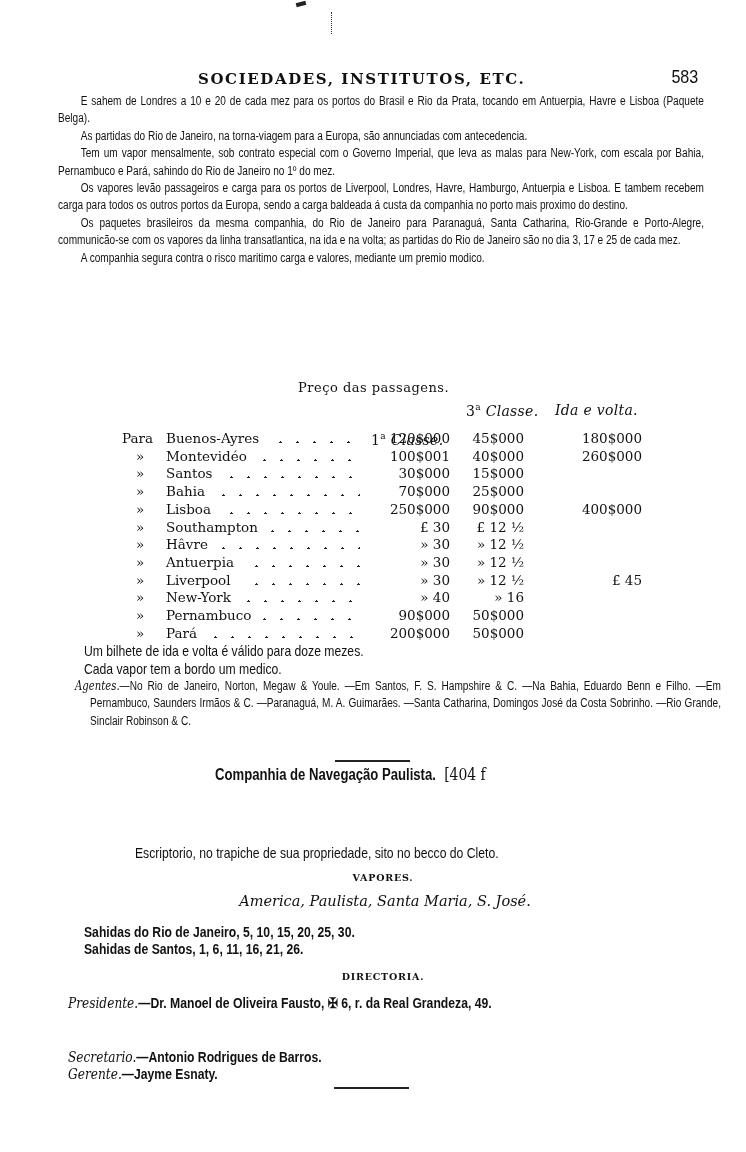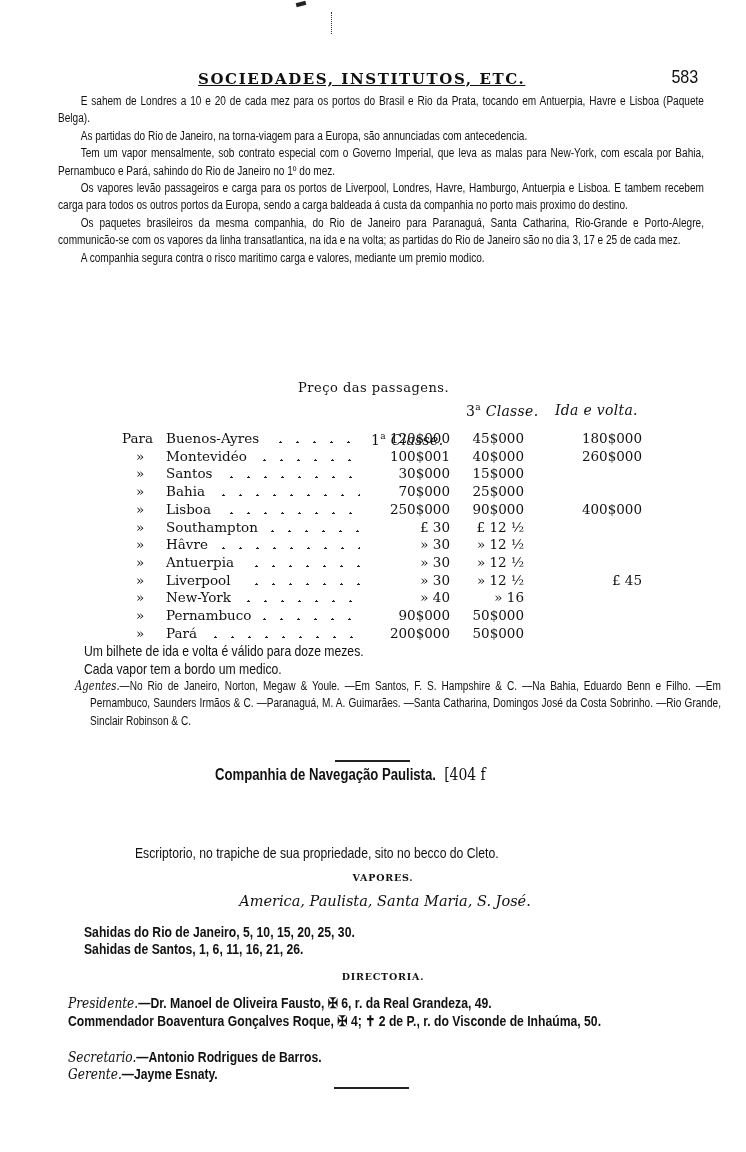--- a/index.html
+++ b/index.html
@@ -34,21 +34,20 @@
       border-left: 1px dotted #333;
     }
     .running-head {
       position: absolute;
       top: 70px;
       left: 198px;
       font-family: "DejaVu Serif", serif;
       font-weight: bold;
       font-size: 15px;
       letter-spacing: 1.6px;
-      text-decoration: underline;
     }
     .page-number {
       position: absolute;
       top: 66px;
       left: 669px;
       font-family: "Liberation Sans Narrow", "Liberation Sans", sans-serif;
       font-size: 19px;
       transform: scaleX(0.85);
     }
     .block {
@@ -326,25 +325,20 @@
   <div class="center-line italic-serif" style="top:893px; font-size:14.5px; left:12px;">America, Paulista, Santa Maria, S. José.</div>
 
   <div class="line bold-line" style="left:84px; top:924px;">Sahidas do Rio de Janeiro, 5, 10, 15, 20, 25, 30.</div>
   <div class="line bold-line" style="left:84px; top:941px;">Sahidas de Santos, 1, 6, 11, 16, 21, 26.</div>
 
   <div class="center-line small-caps-head" style="top:971px; left:10px;">DIRECTORIA.</div>
 
   <div class="line bold-line" style="left:68px; top:995px;">
     <span class="it">Presidente.</span><span>—Dr. Manoel de Oliveira Fausto, ✠ 6, r. da Real Grandeza, 49.</span>
   </div>
-  <div class="block bold-line" style="top:1013px; left:68px; width:636px; font-size:14.5px;">
-    <div class="narrow" style="width:757px;">
-      <p class="para-hang" style="padding-left:44px; text-indent:-44px;">Commendador Boaventura Gonçalves Roque, ✠ 4; ✝ 2 de P., r. do Visconde de Inhaúma, 50.</p>
-    </div>
-  </div>
   <div class="line bold-line" style="left:68px; top:1049px;">
     <span class="it">Secretario.</span><span>—Antonio Rodrigues de Barros.</span>
   </div>
   <div class="line bold-line" style="left:68px; top:1066px;">
     <span class="it">Gerente.</span><span>—Jayme Esnaty.</span>
   </div>
 
   <div class="rule" style="left:334px; top:1087px; width:75px;"></div>
 </div>
 

